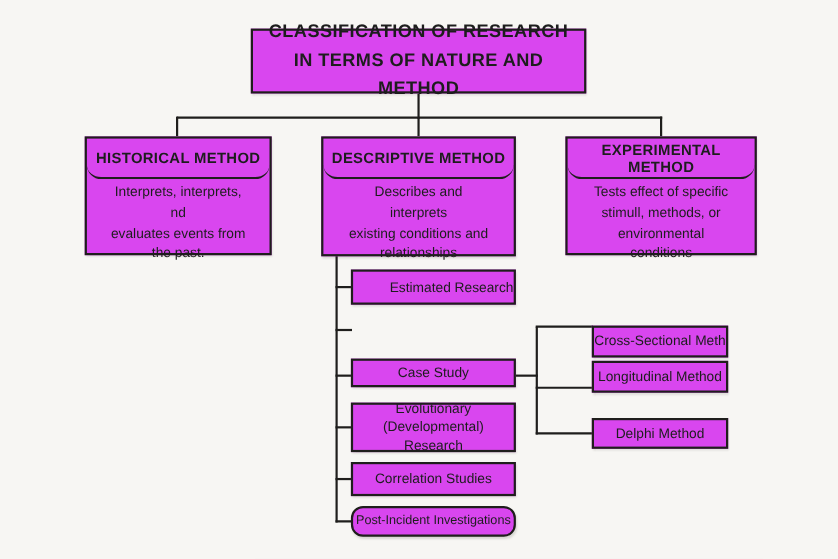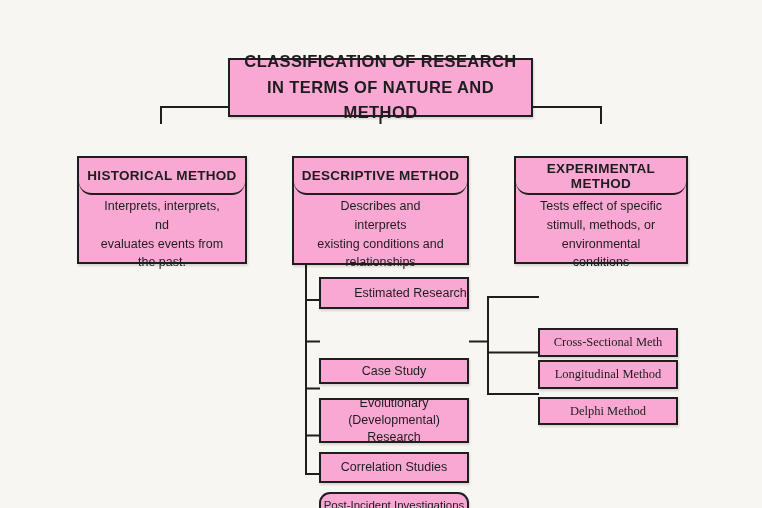--- a/index.html
+++ b/index.html
@@ -17,25 +17,24 @@
   }
   svg.wires {
     position: absolute;
     left: 0; top: 0;
     width: 762px; height: 508px;
   }
   svg.wires line { stroke: #1f1e1c; stroke-width: 2; }
 
   .box {
     position: absolute;
-    background: #f9a8d4;
+    background: #d946ef;
     border: 2px solid #1f1e1c;
     box-sizing: border-box;
     box-shadow: 1px 2px 2px rgba(40,35,30,0.15);
-    margin-top: 32px;
   }
   .titlebox {
     left: 228px; top: 26px; width: 305px; height: 59px;
     display: flex; align-items: center; justify-content: center;
     text-align: center;
   }
   .titlebox .title-text {
     font-size: 16.5px; font-weight: bold; letter-spacing: 0.4px;
     line-height: 1.55; white-space: pre-line;
   }
@@ -66,24 +65,24 @@
     white-space: pre-line;
   }
   .sub { left: 319px; width: 150px; }
   .s1 { top: 245px; height: 32px; padding-left: 33px; }
   .s2 { top: 284px; height: 31px; }
   .s3 { top: 326px; height: 26px; }
   .s4 { top: 366px; height: 45px; }
   .s5 { top: 420px; height: 31px; }
   .s6 { top: 460px; height: 28px; font-size: 11.5px; white-space: nowrap; border-radius: 11px; }
 
-  .rgt { left: 538px; width: 140px; font-family: Liberation Serif, serif; }
+  .rgt { left: 538px; width: 124px; }
   .r1 { top: 296px; height: 29px; }
   .r2 { top: 328px; height: 29px; }
-  .r3 { top: 365px; height: 28px; }
+  .r3 { top: 380px; height: 28px; }
 </style>
 </head>
 <body>
 
 <div class="stage">
 
   <svg class="wires" viewBox="0 0 762 508">
 
     <line x1="380.5" y1="85" x2="380.5" y2="108"></line>
 

